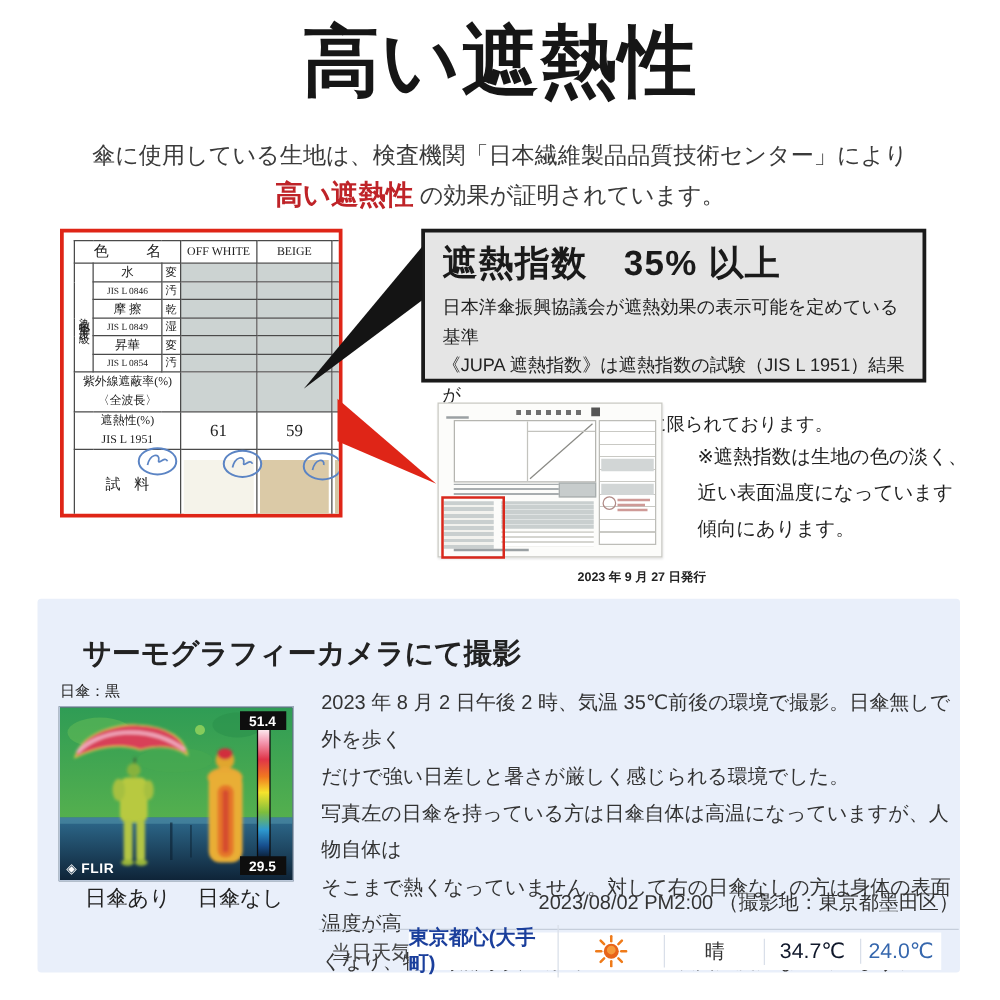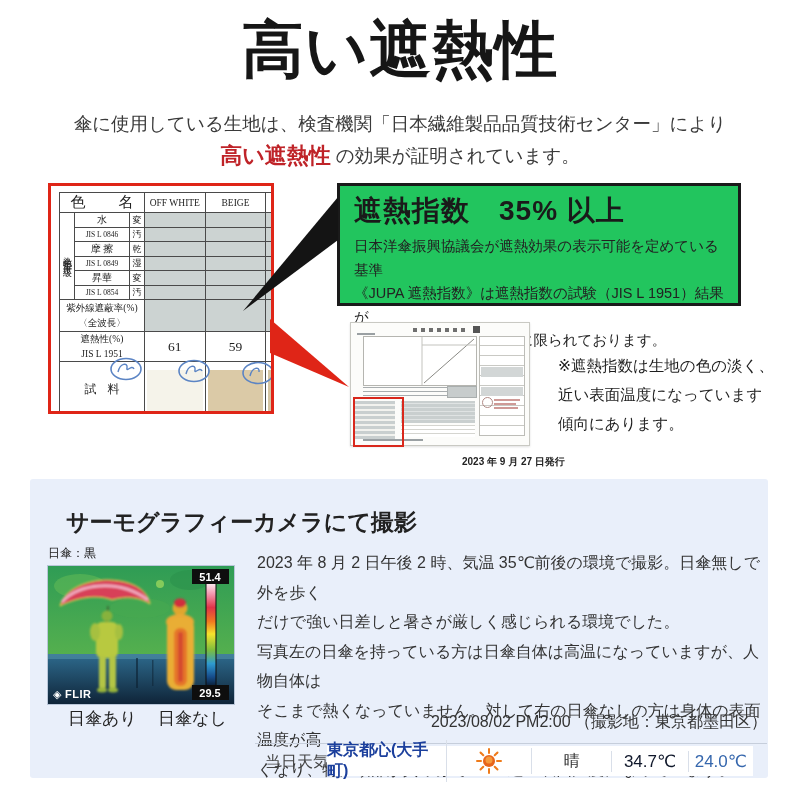--- a/index.html
+++ b/index.html
@@ -15,34 +15,34 @@
   .sub2 .red{color:#bf2328;font-weight:bold;font-size:22px;vertical-align:-1px;}
 
   
   .frame{left:48px;top:183px;width:226px;height:231px;border:3px solid #df2517;background:#fff;
          box-sizing:border-box;padding:6px 0 0 8px;overflow:hidden;}
   table.rep{border-collapse:collapse;table-layout:fixed;width:264px;
             font-family:"Liberation Serif","DejaVu Serif",serif;color:#222;}
   table.rep td{border:1px solid #4a4a4a;padding:0;text-align:center;vertical-align:middle;
                overflow:hidden;white-space:nowrap;}
   td.shade{background:#ccd3d2;}
-  .c-name{font-size:15px;letter-spacing:9px;padding-left:9px!important;}
+  .c-name{font-size:12px;letter-spacing:9px;padding-left:9px!important;}
   .c-col{font-size:9.5px;}
   .c-vert{writing-mode:vertical-rl;text-orientation:upright;font-size:9px;letter-spacing:2px;line-height:1;}
   .c-lab{font-size:10px;}
   .c-jis{font-size:7.5px;}
   .c-sub{font-size:9px;}
   .c-two{font-size:9.5px;line-height:1.5;}
   .c-val{font-size:13.5px;}
   .c-sam{font-size:12px;letter-spacing:4px;padding-left:4px!important;}
   .swatch{margin:6px 2px 2px 2px;height:44px;}
   .stamp{position:absolute;width:34px;height:26px;}
 
   
-  .callout{left:337px;top:183px;width:404px;height:123px;border:3px solid #1a1a1a;background:#22c55e;
+  .callout{left:337px;top:183px;width:404px;height:123px;border:3px solid #1a1a1a;background:#e5e5e5;
            box-sizing:border-box;padding:6px 14px 0 14px;}
   .callout h2{margin:0;font-size:28px;font-weight:bold;color:#1a1a1a;letter-spacing:1px;}
   .callout .body{margin-top:5px;font-size:14.5px;line-height:23.5px;color:#222;}
 
   
   .doc{left:350px;top:322px;width:178px;height:122px;background:#fcfcfa;border:1px solid #c9c9c3;
        box-shadow:0 1px 2px rgba(0,0,0,.12);}
   .doc .bar{position:absolute;background:#9aa0a3;}
   .doc .titlebar{left:62px;top:5px;width:54px;height:4px;
        background:repeating-linear-gradient(90deg,#6f6f6f 0 4px,transparent 4px 8px);}

